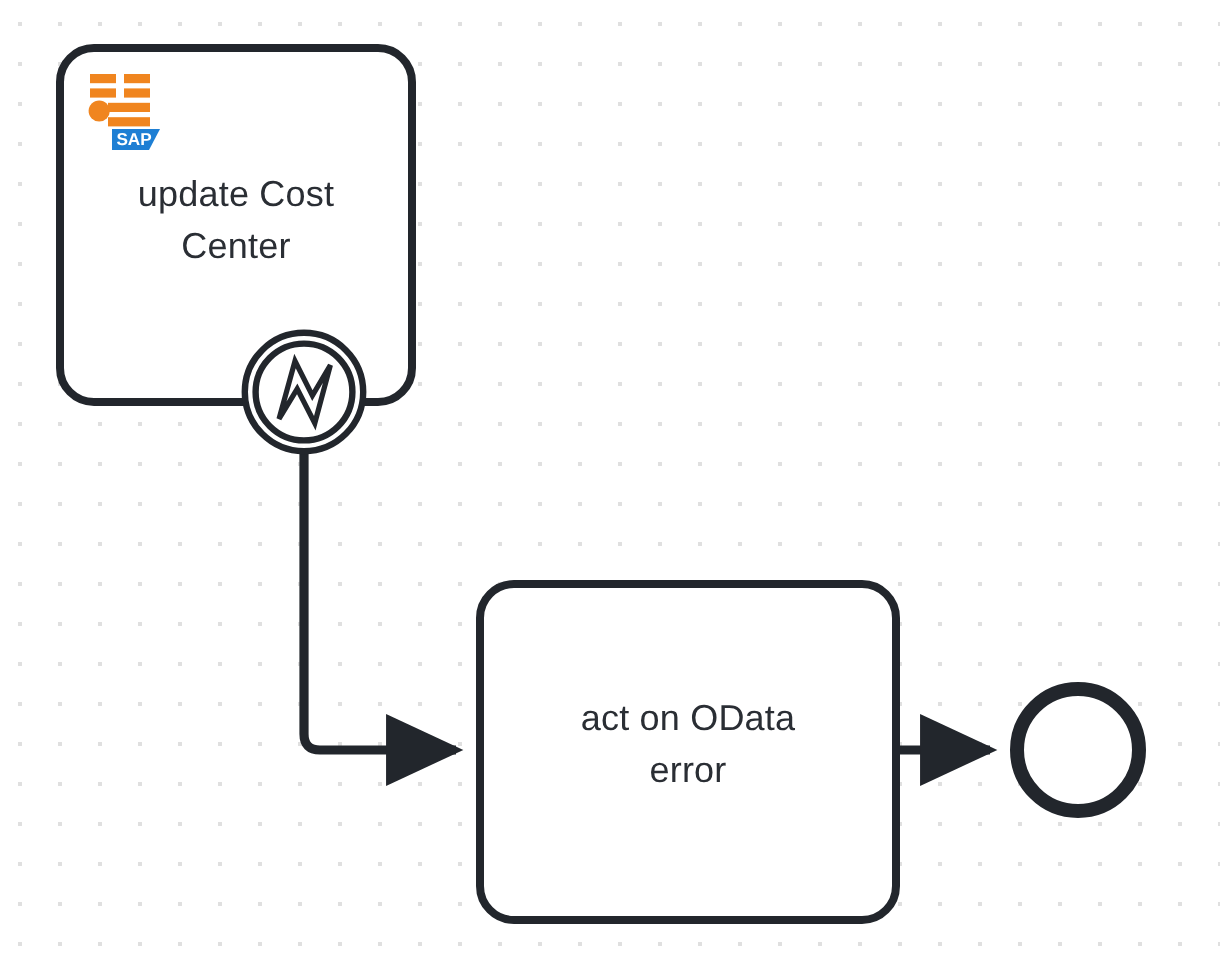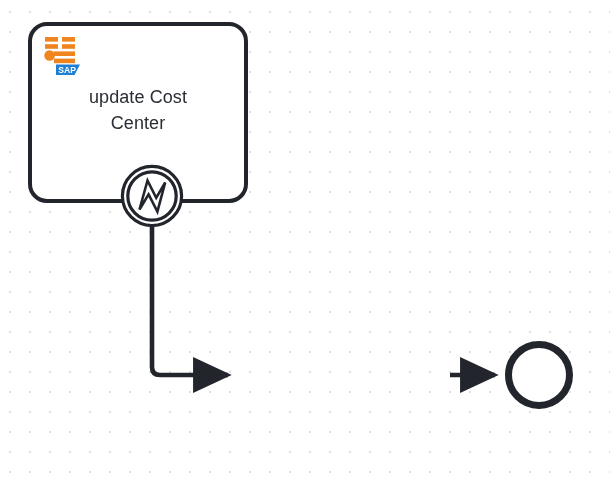--- a/index.html
+++ b/index.html
@@ -36,21 +36,21 @@
   .task {
     position: absolute;
     box-sizing: border-box;
     background: #ffffff;
     border: 4px solid #22262c;
     border-radius: 19px;
   }
   #task-update-cost-center {
     left: 28px;
     top: 22px;
-    width: 220px;
+    width: 180px;
     height: 181px;
   }
   #task-act-on-odata-error {
     left: 238px;
     top: 290px;
     width: 212px;
     height: 172px;
   }
 
   .task-label {
@@ -146,16 +146,20 @@
 Center</div>
   </div>
 
   <svg id="boundary-error-event" viewBox="0 0 64 64">
     <circle cx="32" cy="32" r="29.6" fill="#ffffff" stroke="#22262c" stroke-width="3.2"></circle>
     <circle cx="32" cy="32" r="24.2" fill="#ffffff" stroke="#22262c" stroke-width="3.2"></circle>
 
     <path d="M 19.5 45.5 L 27.5 16.5 L 36.2 33.8 L 45.2 18.5 L 37.4 47.6 L 28.6 30.4 z" fill="#ffffff" stroke="#22262c" stroke-width="2.6" stroke-linejoin="miter"></path>
   </svg>
 
+  <div class="task" id="task-act-on-odata-error">
+    <div class="task-label">act on OData
+error</div>
+  </div>
 
   <div class="event" id="end-event"></div>
 
 </div>
 
 </body></html>

